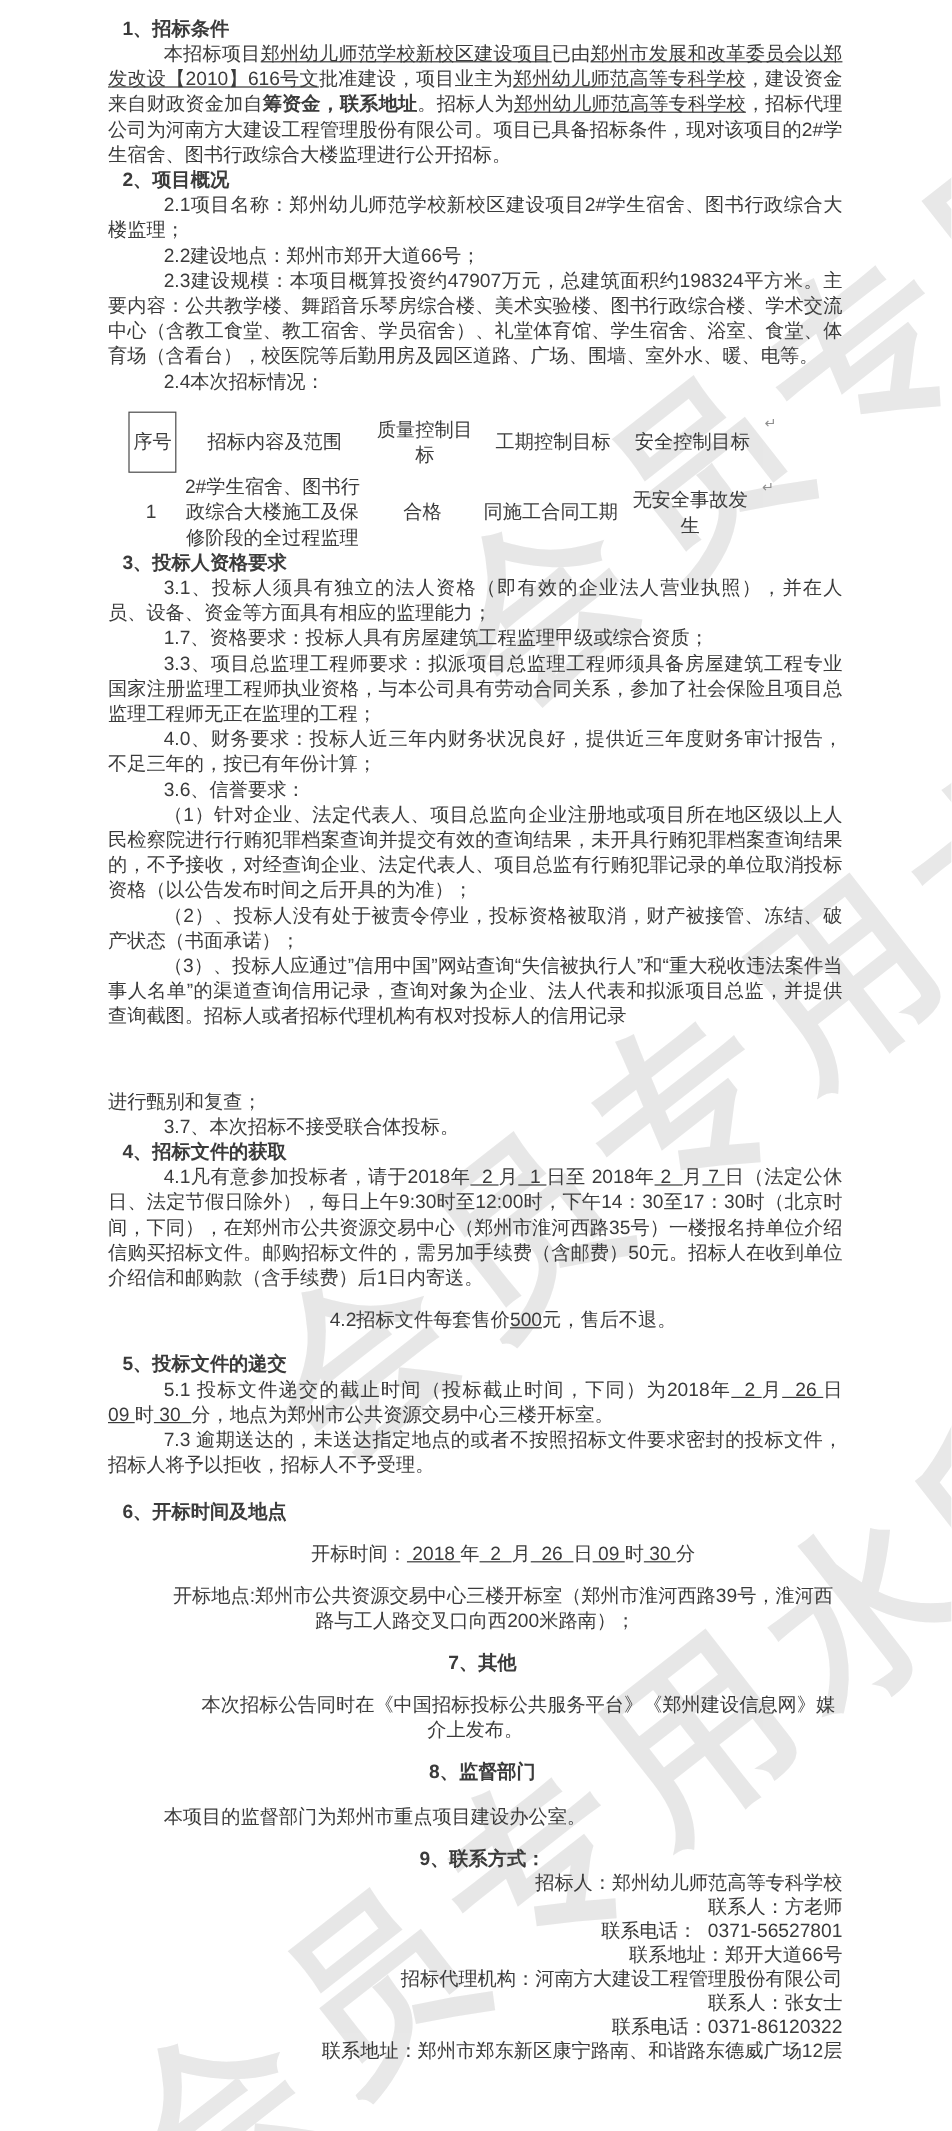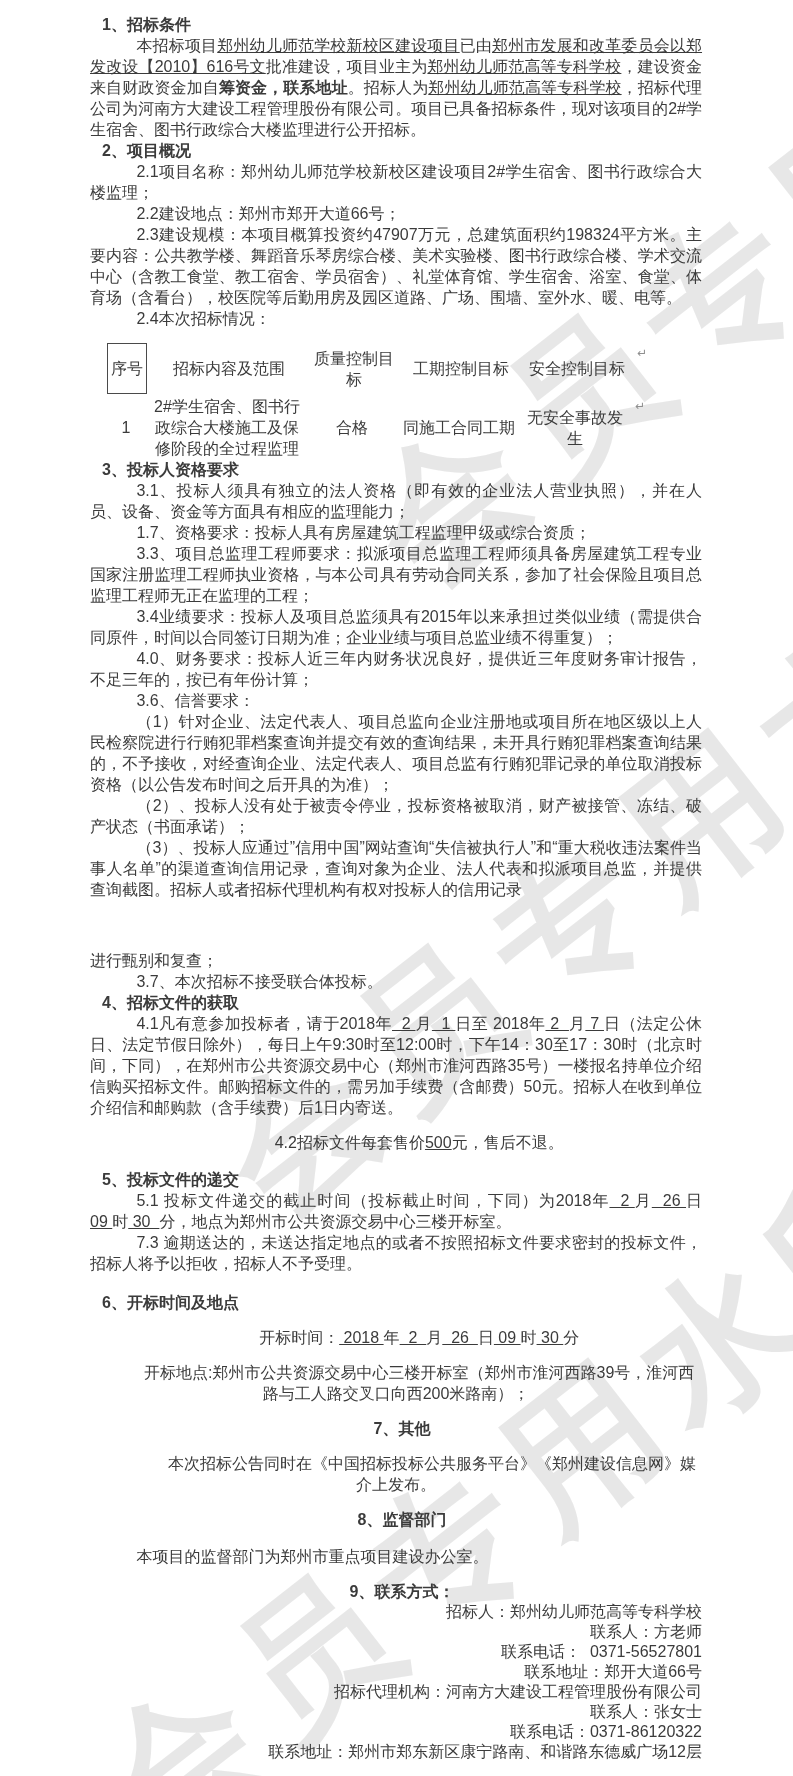--- a/index.html
+++ b/index.html
@@ -74,21 +74,20 @@
         <div class="tc c4">同施工合同工期</div>
         <div class="tc c5">无安全事故发生</div>
         <span class="ret">↵</span>
       </div>
     </div>
 
     <div class="h">3、投标人资格要求</div>
     <div class="p">3.1、投标人须具有独立的法人资格（即有效的企业法人营业执照），并在人员、设备、资金等方面具有相应的监理能力；</div>
     <div class="p">1.7、资格要求：投标人具有房屋建筑工程监理甲级或综合资质；</div>
     <div class="p">3.3、项目总监理工程师要求：拟派项目总监理工程师须具备房屋建筑工程专业国家注册监理工程师执业资格，与本公司具有劳动合同关系，参加了社会保险且项目总监理工程师无正在监理的工程；</div>
-    <div class="p">3.4业绩要求：投标人及项目总监须具有2015年以来承担过类似业绩（需提供合同原件，时间以合同签订日期为准；企业业绩与项目总监业绩不得重复）；</div>
     <div class="p">4.0、财务要求：投标人近三年内财务状况良好，提供近三年度财务审计报告，不足三年的，按已有年份计算；</div>
     <div class="p">3.6、信誉要求：</div>
     <div class="p">（1）针对企业、法定代表人、项目总监向企业注册地或项目所在地区级以上人民检察院进行行贿犯罪档案查询并提交有效的查询结果，未开具行贿犯罪档案查询结果的，不予接收，对经查询企业、法定代表人、项目总监有行贿犯罪记录的单位取消投标资格（以公告发布时间之后开具的为准）；</div>
     <div class="p">（2）、投标人没有处于被责令停业，投标资格被取消，财产被接管、冻结、破产状态（书面承诺）；</div>
     <div class="p">（3）、投标人应通过”信用中国”网站查询“失信被执行人”和“重大税收违法案件当事人名单”的渠道查询信用记录，查询对象为企业、法人代表和拟派项目总监，并提供查询截图。招标人或者招标代理机构有权对投标人的信用记录</div>
     <div class="p noindent mt46">进行甄别和复查；</div>
     <div class="p">3.7、本次招标不接受联合体投标。</div>
 
     <div class="h">4、招标文件的获取</div>
     <div class="p">4.1凡有意参加投标者，请于2018年<span class="u">&nbsp;&nbsp;2&nbsp;</span>月<span class="u">&nbsp;&nbsp;1&nbsp;</span>日至 2018年<span class="u">&nbsp;2&nbsp;&nbsp;</span>月<span class="u">&nbsp;7&nbsp;</span>日（法定公休日、法定节假日除外），每日上午9:30时至12:00时，下午14：30至17：30时（北京时间，下同），在郑州市公共资源交易中心（郑州市淮河西路35号）一楼报名持单位介绍信购买招标文件。邮购招标文件的，需另加手续费（含邮费）50元。招标人在收到单位介绍信和邮购款（含手续费）后1日内寄送。</div>

